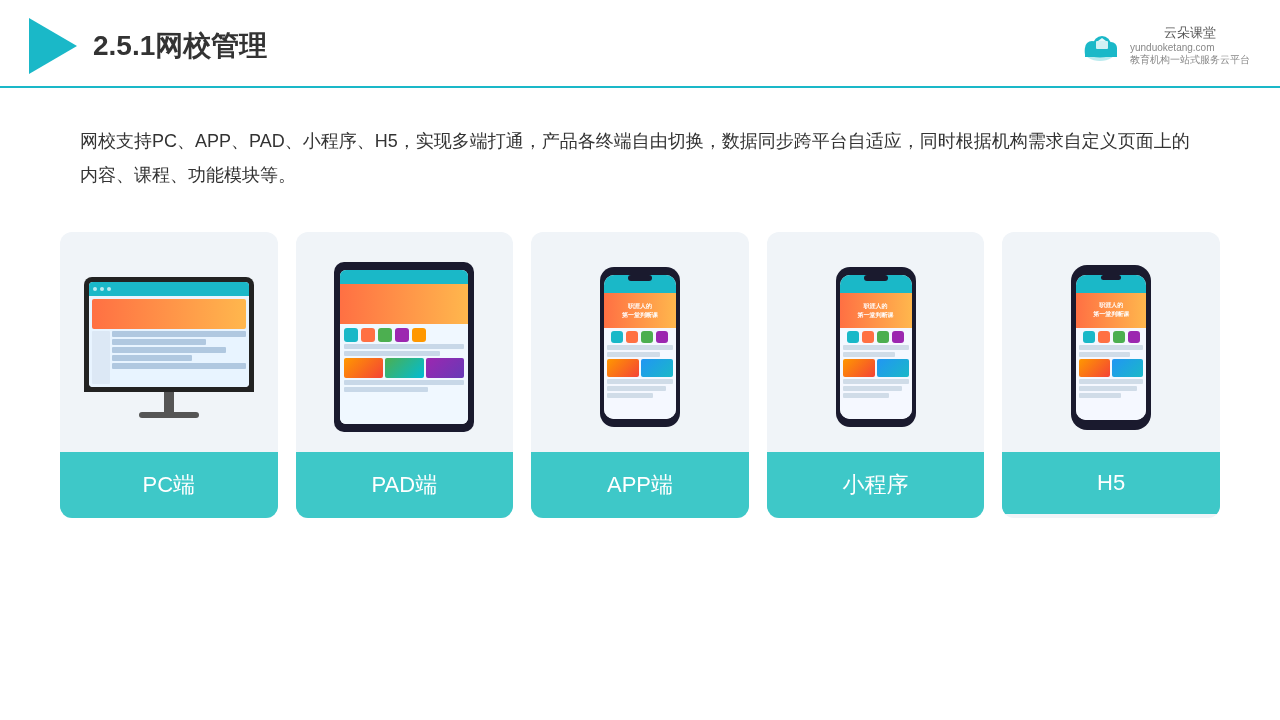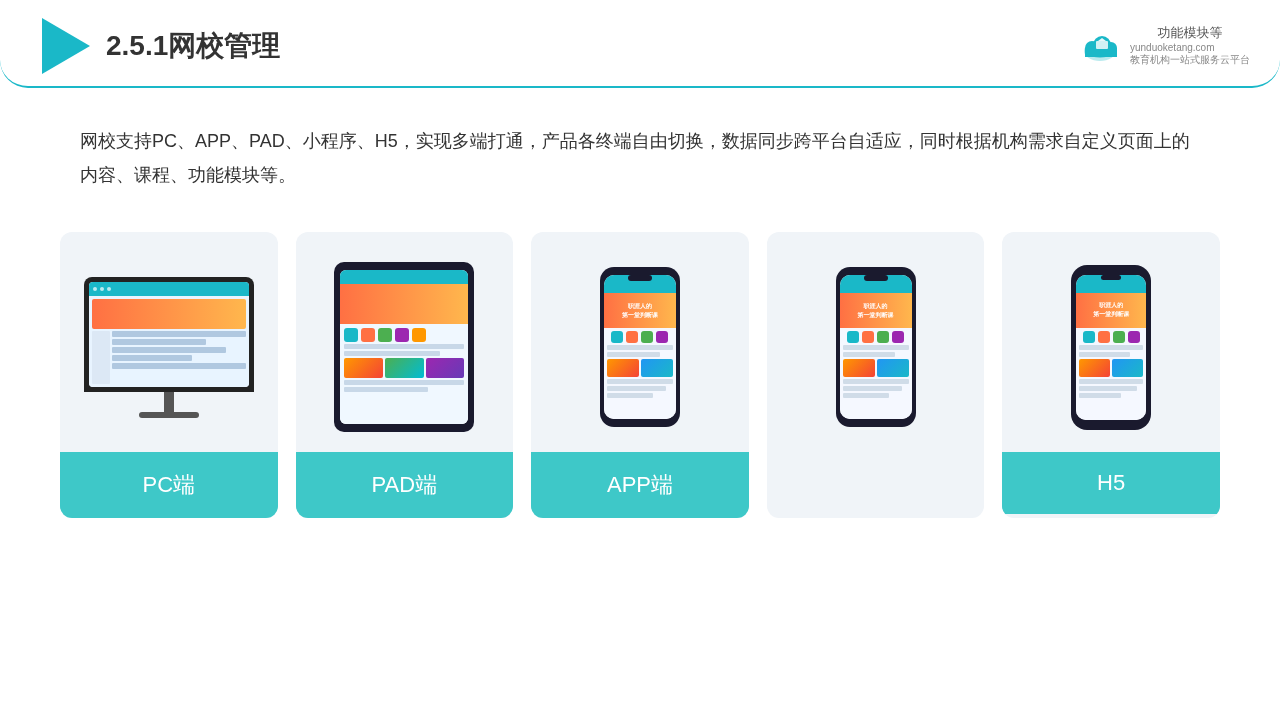--- a/index.html
+++ b/index.html
@@ -10,23 +10,22 @@
       height: 720px;
       overflow: hidden;
       position: relative;
     }
 
     
     .header {
       display: flex;
       align-items: center;
       justify-content: space-between;
-      padding: 18px 30px 12px 42px;
+      padding: 18px 30px 12px 29px;
       border-bottom: 2px solid #1ab8c8;
-      border-radius: 28px;
     }
 
     .header-left {
       display: flex;
       align-items: center;
       gap: 16px;
     }
 
     .logo-triangle {
       width: 0;
@@ -453,21 +452,21 @@
         <ellipse cx="20" cy="18" rx="13" ry="9" fill="#1ab8c8" opacity="0.5"></ellipse>
         <circle cx="12" cy="17" r="7" fill="#1ab8c8"></circle>
         <circle cx="22" cy="14" r="9" fill="#1ab8c8"></circle>
         <circle cx="31" cy="17" r="6" fill="#1ab8c8"></circle>
         <rect x="5" y="17" width="32" height="9" fill="#1ab8c8"></rect>
 
         <rect x="16" y="10" width="12" height="8" rx="1" fill="#fff" opacity="0.8"></rect>
         <polygon points="22,7 26,10 18,10" fill="#fff" opacity="0.9"></polygon>
       </svg>
       <div>
-        <div class="brand-text">功能模块等</div>
+        <div class="brand-text">云朵课堂</div>
         <div class="brand-subtitle">yunduoketang.com</div>
         <div class="brand-subtitle">教育机构一站式服务云平台</div>
       </div>
     </div>
   </div>
 </div>
 
 <div class="description">
   <p>网校支持PC、APP、PAD、小程序、H5，实现多端打通，产品各终端自由切换，数据同步跨平台自适应，同时根据机构需求自定义页面上的内容、课程、功能模块等。</p>
 </div>
@@ -592,20 +591,21 @@
               <div class="phone-card-mini"></div>
               <div class="phone-card-mini"></div>
             </div>
             <div class="phone-content-line"></div>
             <div class="phone-content-line" style="width:90%"></div>
             <div class="phone-content-line" style="width:70%"></div>
           </div>
         </div>
       </div>
     </div>
+    <div class="card-label">小程序</div>
   </div>
 
   <div class="card">
     <div class="card-image-area">
       <div class="phone-frame phone-frame-h5">
         <div class="phone-notch-h5"></div>
         <div class="phone-screen-h5">
           <div class="phone-screen-top"></div>
           <div class="phone-screen-banner">
             <div class="phone-banner-text">职涯人的<br>第一堂判断课</div>

